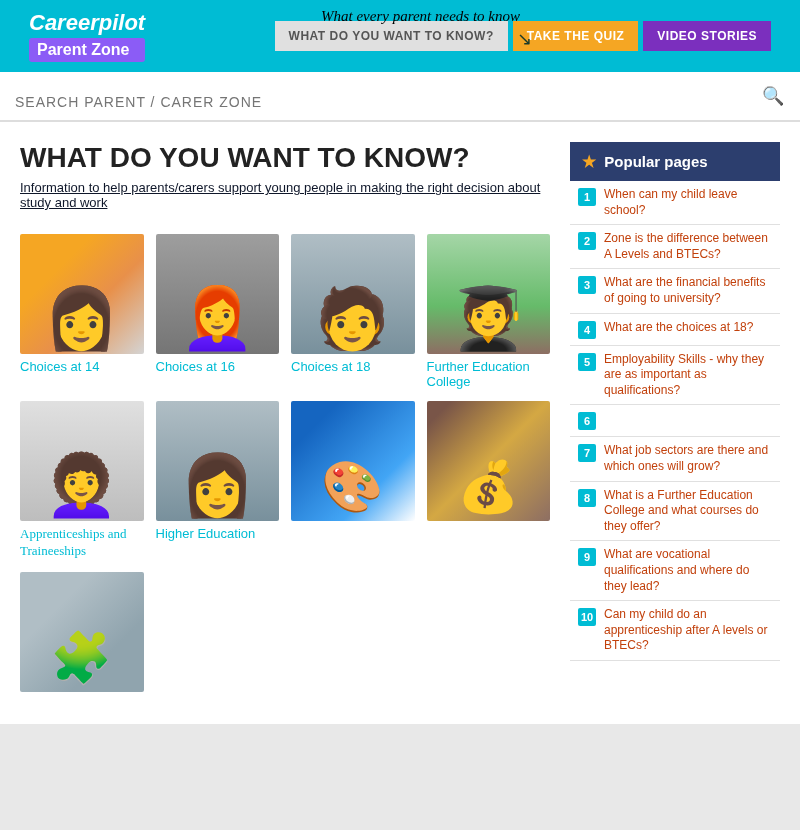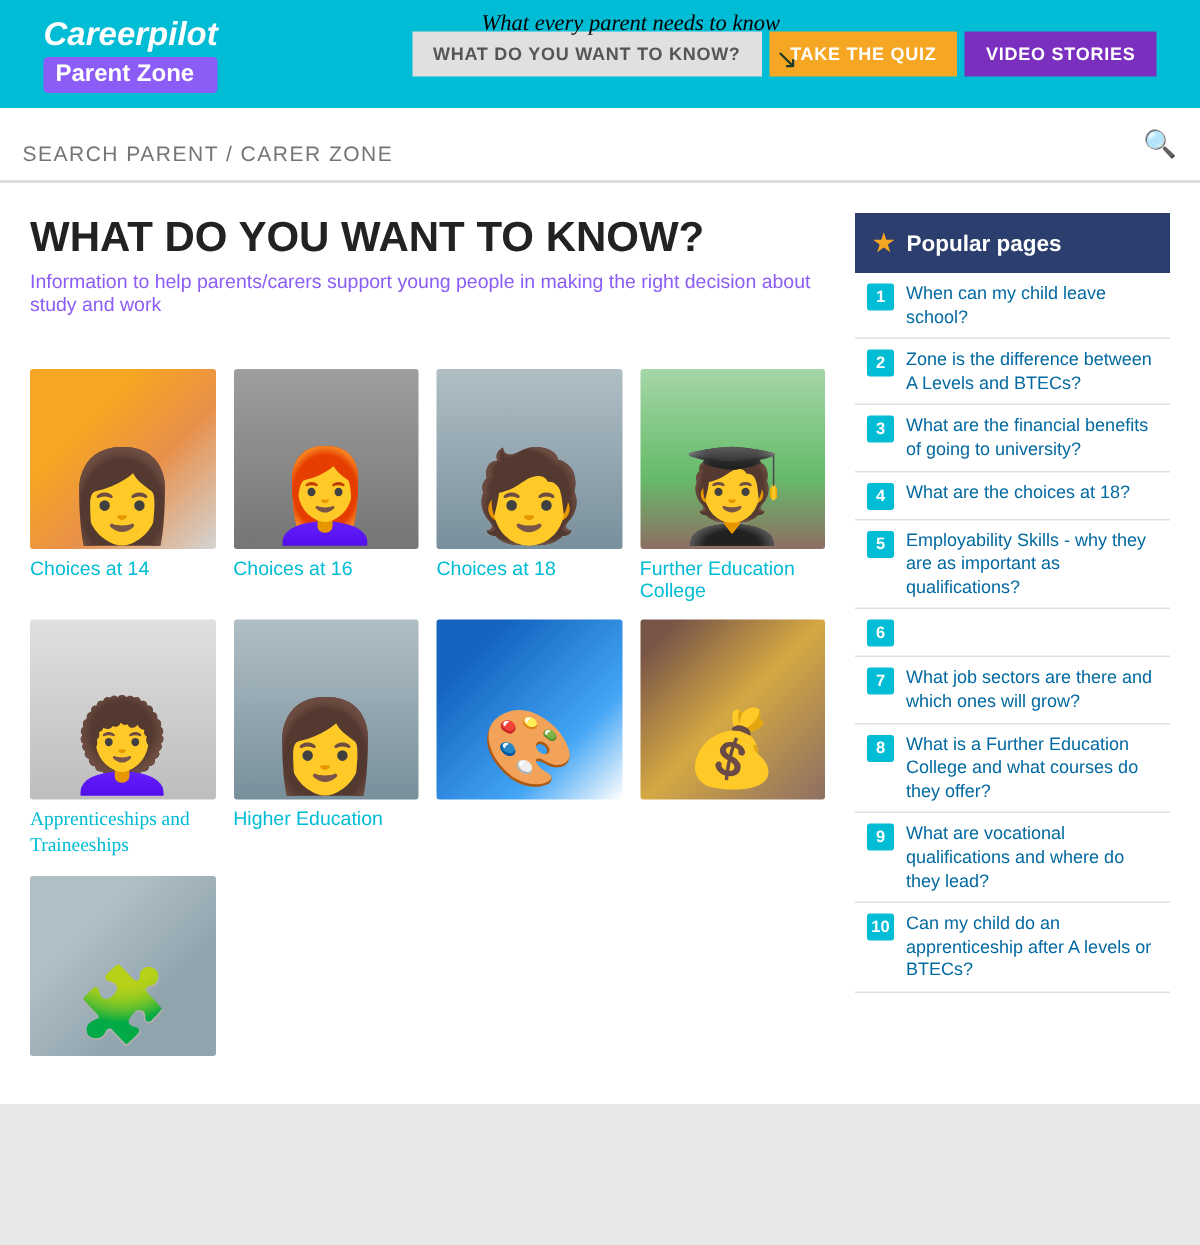--- a/index.html
+++ b/index.html
@@ -118,22 +118,23 @@
 
     .page-heading {
       font-size: 28px;
       font-weight: 900;
       color: #222;
       text-transform: uppercase;
       margin-bottom: 6px;
     }
     .page-subheading {
       font-size: 13px;
-      color: #8b5cf6;
-      margin-bottom: 36px;
+      color: #0f172a;
+      margin-bottom: 24px;
+      text-decoration: underline;
     }
 
     
     .card-grid {
       display: grid;
       grid-template-columns: repeat(4, 1fr);
       gap: 12px;
       margin-bottom: 12px;
     }
 
@@ -312,21 +313,21 @@
       height: 18px;
       min-width: 18px;
       display: flex;
       align-items: center;
       justify-content: center;
       border-radius: 2px;
       margin-top: 1px;
     }
     .popular-text {
       font-size: 12px;
-      color: #0369a1;
+      color: #c2410c;
       line-height: 1.3;
     }
 
     .card-label-multi {
       font-size: 13px;
       color: #00bcd4;
       margin-top: 5px;
       display: block;
       line-height: 1.3;
       font-family: Liberation Serif, serif;

